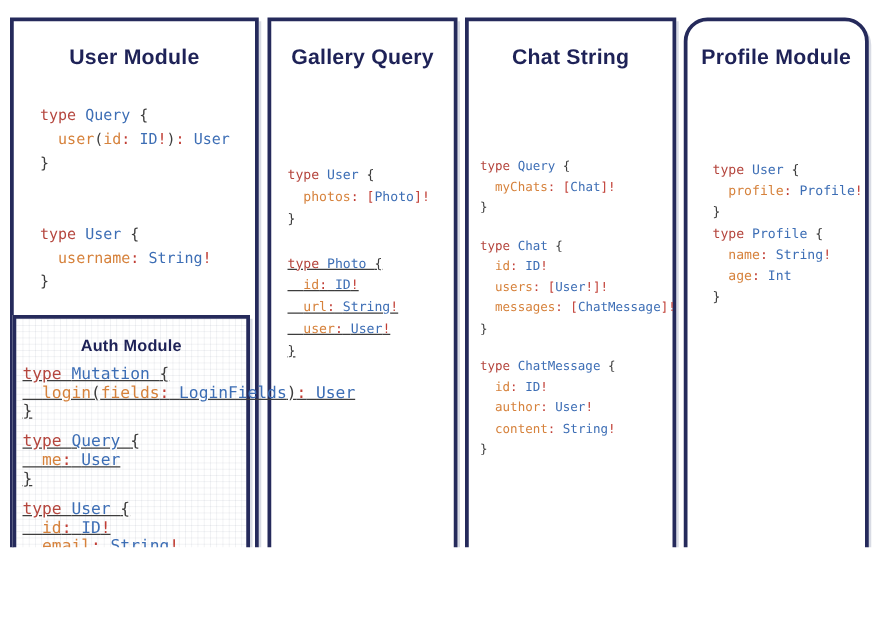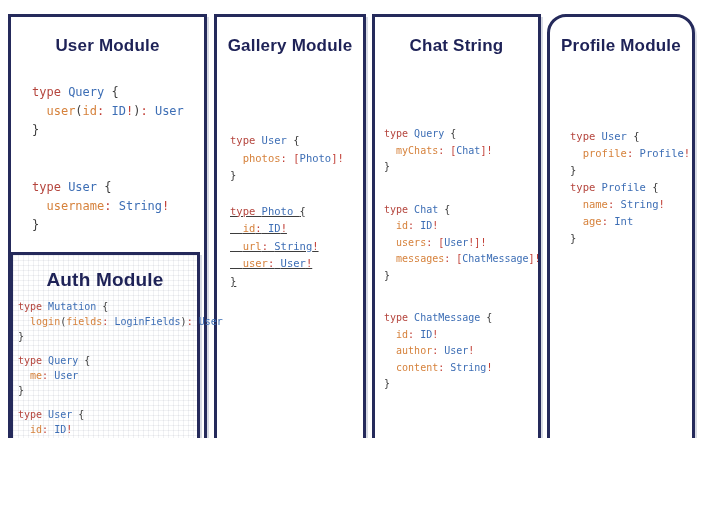--- a/index.html
+++ b/index.html
@@ -23,35 +23,35 @@
     background-image:
       linear-gradient(to right,  rgba(110,120,145,0.10) 1px, transparent 1px),
       linear-gradient(to bottom, rgba(110,120,145,0.10) 1px, transparent 1px);
     background-size:5px 5px;
   }
   .panel-title {
     margin-top:19px; text-align:center;
     font-weight:bold; font-size:17px; letter-spacing:0.2px;
     color:#1e2257;
   }
-  #panel-auth .panel-title { margin-top:14px; font-size:19px; }
+  #panel-auth .panel-title { margin-top:14px; font-size:13px; }
   .code {
     font-family:"DejaVu Sans Mono", monospace;
     white-space:pre; color:#3d3d3d;
   }
   .code-line { white-space:pre; }
   #panel-user    .code { font-size:12px;   line-height:19px;   margin:27px 0 0 21px; }
-  #panel-auth    .code { font-size:10px;    line-height:15px;   margin:8px  0 0 5px;  }
+  #panel-auth    .code { font-size:13px;    line-height:15px;   margin:8px  0 0 5px;text-decoration:underline;  }
   #panel-gallery .code { font-size:10.5px; line-height:17.5px; margin:76px 0 0 13px; }
   #panel-chat    .code { font-size:10px;   line-height:16.5px; margin:70px 0 0 9px;  }
   #panel-profile .code { font-size:10.5px; line-height:17px;   margin:72px 0 0 20px; }
   #panel-user    .code-block + .code-block { margin-top:38px; }
   #panel-auth    .code-block + .code-block { margin-top:9px;  }
   #panel-gallery .code-block + .code-block { margin-top:18px;text-decoration:underline; }
-  #panel-chat    .code-block + .code-block { margin-top:26px; }
+  #panel-chat    .code-block + .code-block { margin-top:14px; }
   #panel-profile .code-block + .code-block { }
   .tok-k { color:#b5463e; }  
   .tok-t { color:#3d6eb5; }  
   .tok-f { color:#d6823c; }  
   .tok-p { color:#3d3d3d; }  
   .tok-r { color:#c13e35; }  
 </style>
 </head>
 <body>
 
@@ -61,21 +61,21 @@
     <div class="panel-title">User Module</div>
     <div class="code"><div class="code-block"><div class="code-line"><span class="tok-k">type </span><span class="tok-t">Query </span><span class="tok-p">{</span></div><div class="code-line"><span class="tok-p">  </span><span class="tok-f">user</span><span class="tok-p">(</span><span class="tok-f">id</span><span class="tok-r">:</span><span class="tok-p"> </span><span class="tok-t">ID</span><span class="tok-r">!</span><span class="tok-p">)</span><span class="tok-r">:</span><span class="tok-p"> </span><span class="tok-t">User</span></div><div class="code-line"><span class="tok-p">}</span></div></div><div class="code-block"><div class="code-line"><span class="tok-k">type </span><span class="tok-t">User </span><span class="tok-p">{</span></div><div class="code-line"><span class="tok-p">  </span><span class="tok-f">username</span><span class="tok-r">:</span><span class="tok-p"> </span><span class="tok-t">String</span><span class="tok-r">!</span></div><div class="code-line"><span class="tok-p">}</span></div></div></div>
   </div>
 
   <div class="panel" id="panel-auth">
     <div class="panel-title">Auth Module</div>
     <div class="code"><div class="code-block"><div class="code-line"><span class="tok-k">type </span><span class="tok-t">Mutation </span><span class="tok-p">{</span></div><div class="code-line"><span class="tok-p">  </span><span class="tok-f">login</span><span class="tok-p">(</span><span class="tok-f">fields</span><span class="tok-r">:</span><span class="tok-p"> </span><span class="tok-t">LoginFields</span><span class="tok-p">)</span><span class="tok-r">:</span><span class="tok-p"> </span><span class="tok-t">User</span></div><div class="code-line"><span class="tok-p">}</span></div></div><div class="code-block"><div class="code-line"><span class="tok-k">type </span><span class="tok-t">Query </span><span class="tok-p">{</span></div><div class="code-line"><span class="tok-p">  </span><span class="tok-f">me</span><span class="tok-r">:</span><span class="tok-p"> </span><span class="tok-t">User</span></div><div class="code-line"><span class="tok-p">}</span></div></div><div class="code-block"><div class="code-line"><span class="tok-k">type </span><span class="tok-t">User </span><span class="tok-p">{</span></div><div class="code-line"><span class="tok-p">  </span><span class="tok-f">id</span><span class="tok-r">:</span><span class="tok-p"> </span><span class="tok-t">ID</span><span class="tok-r">!</span></div><div class="code-line"><span class="tok-p">  </span><span class="tok-f">email</span><span class="tok-r">:</span><span class="tok-p"> </span><span class="tok-t">String</span><span class="tok-r">!</span></div><div class="code-line"><span class="tok-p">}</span></div></div></div>
   </div>
 
   <div class="panel" id="panel-gallery">
-    <div class="panel-title">Gallery Module</div>
+    <div class="panel-title">Gallery Query</div>
     <div class="code"><div class="code-block"><div class="code-line"><span class="tok-k">type </span><span class="tok-t">User </span><span class="tok-p">{</span></div><div class="code-line"><span class="tok-p">  </span><span class="tok-f">photos</span><span class="tok-r">:</span><span class="tok-p"> </span><span class="tok-r">[</span><span class="tok-t">Photo</span><span class="tok-r">]!</span></div><div class="code-line"><span class="tok-p">}</span></div></div><div class="code-block"><div class="code-line"><span class="tok-k">type </span><span class="tok-t">Photo </span><span class="tok-p">{</span></div><div class="code-line"><span class="tok-p">  </span><span class="tok-f">id</span><span class="tok-r">:</span><span class="tok-p"> </span><span class="tok-t">ID</span><span class="tok-r">!</span></div><div class="code-line"><span class="tok-p">  </span><span class="tok-f">url</span><span class="tok-r">:</span><span class="tok-p"> </span><span class="tok-t">String</span><span class="tok-r">!</span></div><div class="code-line"><span class="tok-p">  </span><span class="tok-f">user</span><span class="tok-r">:</span><span class="tok-p"> </span><span class="tok-t">User</span><span class="tok-r">!</span></div><div class="code-line"><span class="tok-p">}</span></div></div></div>
   </div>
 
   <div class="panel" id="panel-chat">
     <div class="panel-title">Chat String</div>
     <div class="code"><div class="code-block"><div class="code-line"><span class="tok-k">type </span><span class="tok-t">Query </span><span class="tok-p">{</span></div><div class="code-line"><span class="tok-p">  </span><span class="tok-f">myChats</span><span class="tok-r">:</span><span class="tok-p"> </span><span class="tok-r">[</span><span class="tok-t">Chat</span><span class="tok-r">]!</span></div><div class="code-line"><span class="tok-p">}</span></div></div><div class="code-block"><div class="code-line"><span class="tok-k">type </span><span class="tok-t">Chat </span><span class="tok-p">{</span></div><div class="code-line"><span class="tok-p">  </span><span class="tok-f">id</span><span class="tok-r">:</span><span class="tok-p"> </span><span class="tok-t">ID</span><span class="tok-r">!</span></div><div class="code-line"><span class="tok-p">  </span><span class="tok-f">users</span><span class="tok-r">:</span><span class="tok-p"> </span><span class="tok-r">[</span><span class="tok-t">User</span><span class="tok-r">!]!</span></div><div class="code-line"><span class="tok-p">  </span><span class="tok-f">messages</span><span class="tok-r">:</span><span class="tok-p"> </span><span class="tok-r">[</span><span class="tok-t">ChatMessage</span><span class="tok-r">]!</span></div><div class="code-line"><span class="tok-p">}</span></div></div><div class="code-block"><div class="code-line"><span class="tok-k">type </span><span class="tok-t">ChatMessage </span><span class="tok-p">{</span></div><div class="code-line"><span class="tok-p">  </span><span class="tok-f">id</span><span class="tok-r">:</span><span class="tok-p"> </span><span class="tok-t">ID</span><span class="tok-r">!</span></div><div class="code-line"><span class="tok-p">  </span><span class="tok-f">author</span><span class="tok-r">:</span><span class="tok-p"> </span><span class="tok-t">User</span><span class="tok-r">!</span></div><div class="code-line"><span class="tok-p">  </span><span class="tok-f">content</span><span class="tok-r">:</span><span class="tok-p"> </span><span class="tok-t">String</span><span class="tok-r">!</span></div><div class="code-line"><span class="tok-p">}</span></div></div></div>
   </div>
 
   <div class="panel" id="panel-profile">
     <div class="panel-title">Profile Module</div>

